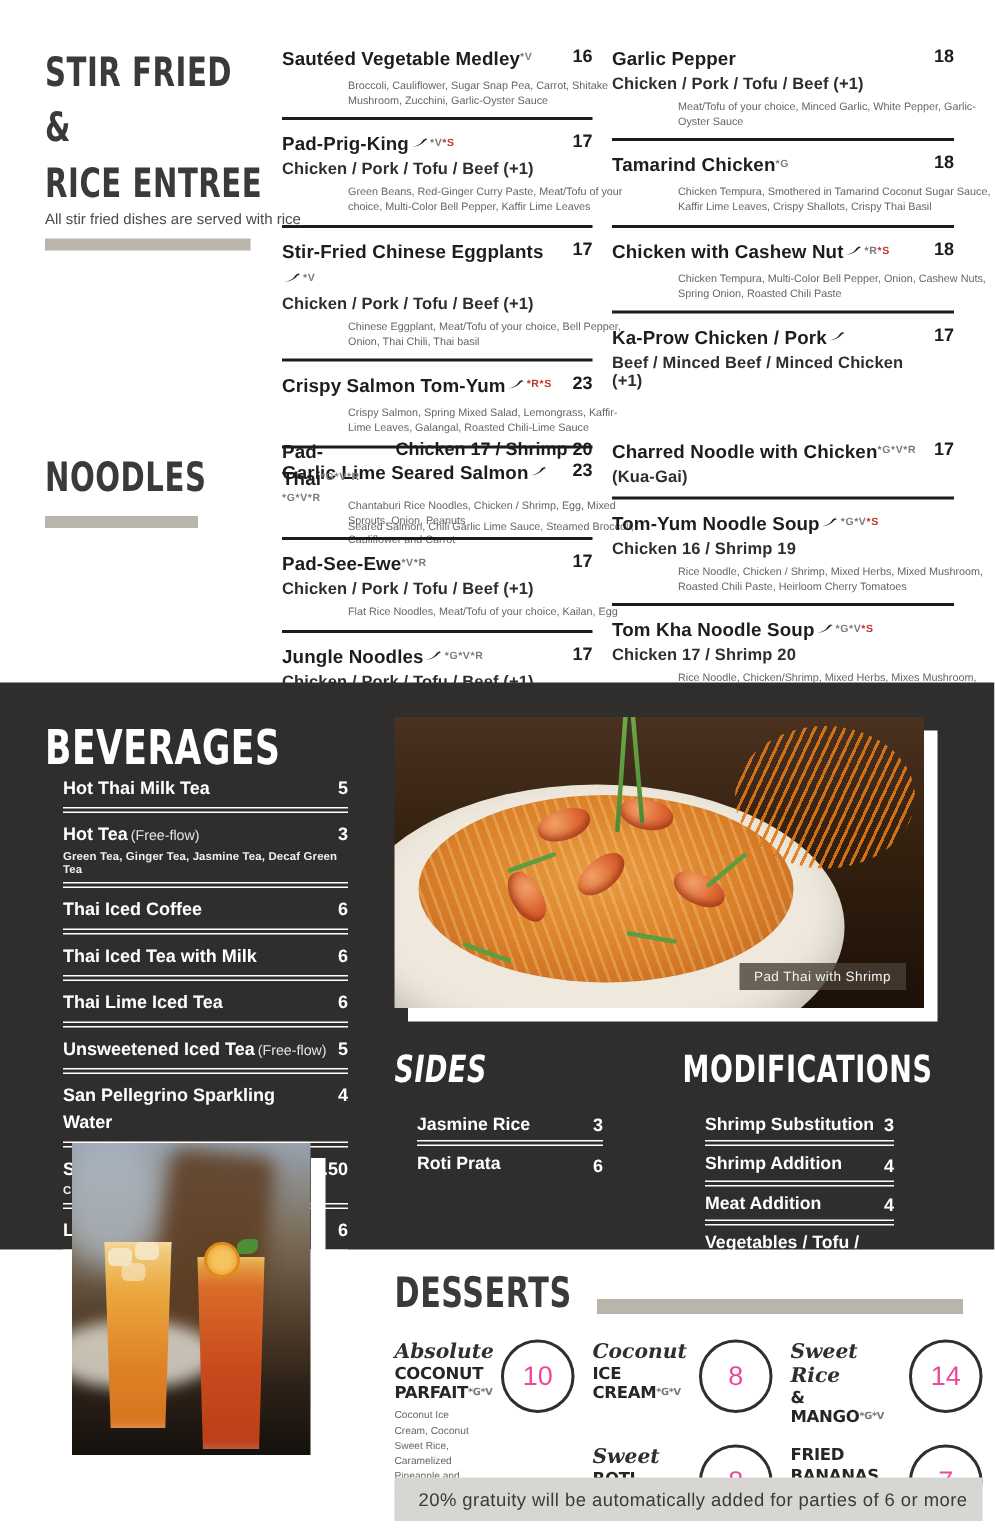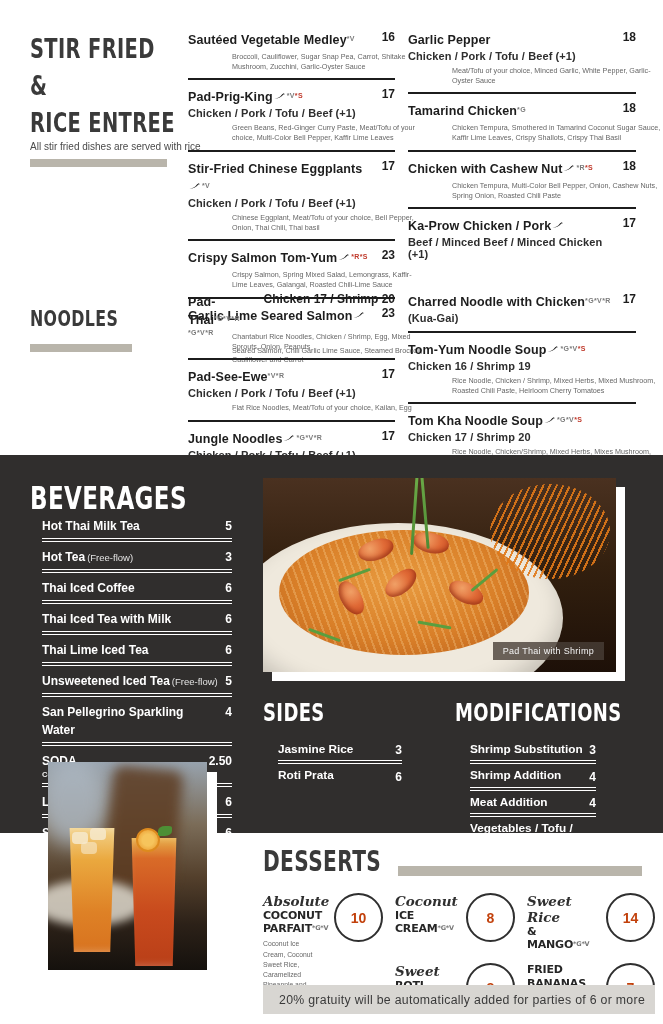--- a/index.html
+++ b/index.html
@@ -11,21 +11,21 @@
   
   .disp{font-family:"DejaVu Sans",sans-serif;font-weight:800;color:#3a3a3a;}
   .cond{display:inline-block;transform:scaleX(.72);transform-origin:left center;white-space:nowrap;letter-spacing:.5px;}
 
   
   .stir-heading{position:absolute;left:30px;top:30px;width:160px;}
   .stir-heading .line{font-size:27px;line-height:37px;}
   .stir-sub{font-size:10px;color:#4a4a4a;margin-top:0;white-space:nowrap;}
   .accent-bar{height:8px;background:#b9b5ab;margin-top:7px;}
   .noodles-heading{position:absolute;left:30px;top:300px;width:140px;}
-  .noodles-heading .line{font-size:22px;line-height:37px;}
+  .noodles-heading .line{font-size:27px;line-height:37px;}
 
   
   .mcol{position:absolute;}
   #stir-col1{left:188px;top:30px;width:207px;}
   #stir-col2{left:408px;top:30px;width:228px;}
   #noodle-col1{left:188px;top:292px;width:207px;}
   #noodle-col2{left:408px;top:292px;width:228px;}
   .mi{padding:7px 0 7px;}
   .mcol .mi:first-of-type{padding-top:0;}
   .mcol .mi + .mi{border-top:2px solid #1c1c1c;}
@@ -62,21 +62,21 @@
     background:repeating-linear-gradient(70deg,rgba(255,220,160,.55) 0 2px,transparent 2px 7px);}
   .shrimp{position:absolute;width:36px;height:20px;border-radius:55% 55% 60% 60%;
     background:radial-gradient(circle at 35% 35%,#f0a066 0%,#e06a36 55%,#c74c22 100%);box-shadow:inset 0 -3px 4px rgba(120,30,10,.5);}
   .greens{position:absolute;width:3px;height:34px;background:#5a9e3f;border-radius:2px;}
   .chive{position:absolute;width:3px;height:85px;background:linear-gradient(#6fae4a,#4c8a33);border-radius:2px;}
   .carrot{position:absolute;right:6px;top:6px;width:120px;height:95px;border-radius:50%;opacity:.9;
     background:repeating-linear-gradient(115deg,#e07818 0 2px,transparent 2px 6px);}
   .photo-cap{position:absolute;right:12px;bottom:12px;background:rgba(72,63,55,.8);color:#f2f2f2;font-size:9px;padding:4px 10px;letter-spacing:.3px;}
 
   
-  .sides-heading{position:absolute;left:263px;top:243px;font-size:25px;}
+  .sides-heading{position:absolute;left:263px;top:243px;font-size:25px;font-style:italic;}
   .mods-heading{position:absolute;left:455px;top:243px;font-size:25px;}
   .sides-list{position:absolute;left:278px;top:283px;width:124px;}
   .mods-list{position:absolute;left:470px;top:283px;width:126px;}
   .sm-row{display:flex;justify-content:space-between;align-items:flex-end;padding:4px 0 3px;border-bottom:4px double #fff;}
   .sm-row:last-of-type{border-bottom:none;}
   .sm-name{font-size:11.8px;font-weight:700;color:#fff;line-height:1.3;}
   .sm-price{font-size:12px;font-weight:700;color:#fff;margin-left:6px;}
 
   
   .drinks{position:absolute;left:48px;top:762px;width:159px;height:208px;box-shadow:10px 10px 0 #ffffff;overflow:hidden;
@@ -101,21 +101,21 @@
   .d-grid div.d-item:nth-of-type(3){grid-column:3;grid-row:1;}
   .d-grid div.d-item:nth-of-type(4){grid-column:2;grid-row:2;}
   .d-grid div.d-item:nth-of-type(5){grid-column:3;grid-row:2;}
   .d-item{display:flex;gap:16px;align-items:flex-start;}
   .d-text{flex:1;min-width:0;}
   .d-script{font-family:"DejaVu Serif",serif;font-style:italic;font-weight:700;font-size:13.5px;color:#2f2f2f;}
   .d-name{font-family:"DejaVu Sans",sans-serif;font-weight:800;font-size:11px;color:#262626;line-height:1.2;letter-spacing:-.2px;}
   .d-marker{font-size:6.5px;color:#777;font-weight:700;vertical-align:2px;}
   .d-desc{font-size:6.8px;color:#666;margin-top:4px;line-height:1.5;}
   .d-circle{width:45px;height:45px;border:2px solid #2f2f2f;border-radius:50%;display:flex;align-items:center;justify-content:center;
-    font-weight:700;font-size:14px;color:#c2410c;flex:none;background:#fff;}
+    font-weight:400;font-size:18px;color:#ec4899;flex:none;background:#fff;}
 
   
   .gratuity{position:absolute;left:263px;top:985px;width:392px;height:29px;background:#d8d6d2;display:flex;align-items:center;
     padding-left:16px;box-sizing:border-box;font-size:12.3px;color:#3a3a3a;letter-spacing:.3px;}
 </style>
 </head>
 <body>
 
 <div class="stir-heading">
   <div class="disp line"><span class="cond">STIR FRIED</span></div>
@@ -335,20 +335,21 @@
           <div class="bev-price">5</div>
         </div>
 
       </div>
 
       <div class="bev-row">
         <div class="bev-head">
           <div><span class="bev-name">Hot Tea</span><span class="bev-note">(Free-flow)</span></div>
           <div class="bev-price">3</div>
         </div>
+        <div class="bev-desc">Green Tea, Ginger Tea, Jasmine Tea, Decaf Green Tea</div>
       </div>
 
       <div class="bev-row">
         <div class="bev-head">
           <div><span class="bev-name">Thai Iced Coffee</span></div>
           <div class="bev-price">6</div>
         </div>
 
       </div>
 

